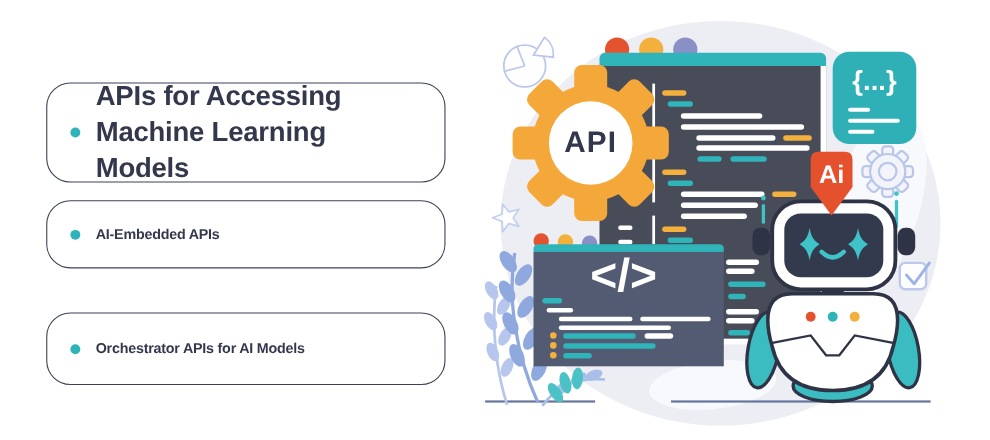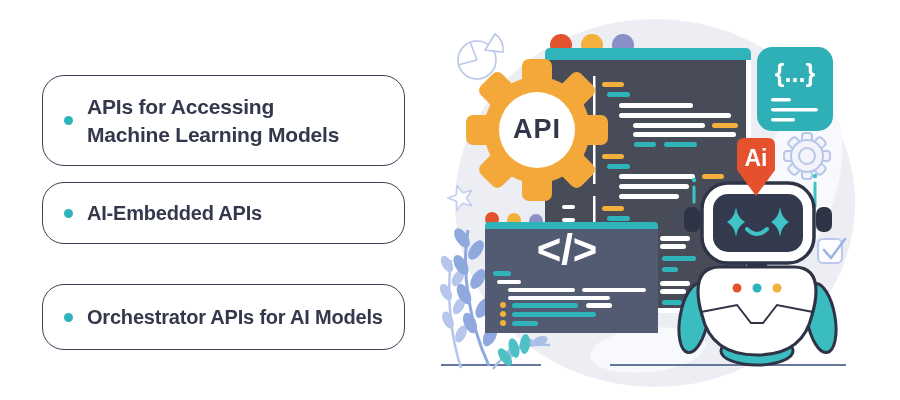--- a/index.html
+++ b/index.html
@@ -5,22 +5,22 @@
   html,body{margin:0;padding:0;background:#ffffff;}
   #stage{position:relative;width:900px;height:400px;background:#ffffff;overflow:hidden;
          font-family:"Liberation Sans",sans-serif;}
   .card{position:absolute;left:42px;width:363px;box-sizing:border-box;
         background:#ffffff;border:1.6px solid #3c4156;border-radius:22px;
         display:flex;align-items:center;gap:14px;padding:0 18px 0 21px;}
   .card-0{top:75px;height:91px;}
   .card-1{top:182px;height:62px;}
   .card-2{top:256px;height:66px;margin-top:28px;}
   .bullet{width:9px;height:9px;border-radius:50%;background:#2eb3b9;flex:0 0 auto;}
-  .card-label{font-weight:700;font-size:20px;line-height:1.32;color:#33384c;letter-spacing:-0.2px;}
-  .card-0 .card-label{max-width:272px;font-size:21px;}
+  .card-label{font-weight:700;font-size:13px;line-height:1.32;color:#33384c;letter-spacing:-0.2px;}
+  .card-0 .card-label{max-width:272px;font-size:25px;}
   .nowrap .card-label{white-space:nowrap;}
   #art{position:absolute;left:0;top:0;}
   svg text{font-family:"Liberation Sans",sans-serif;}
 </style>
 </head>
 <body>
 
 <div id="stage">
 
   <div class="card card-0">

